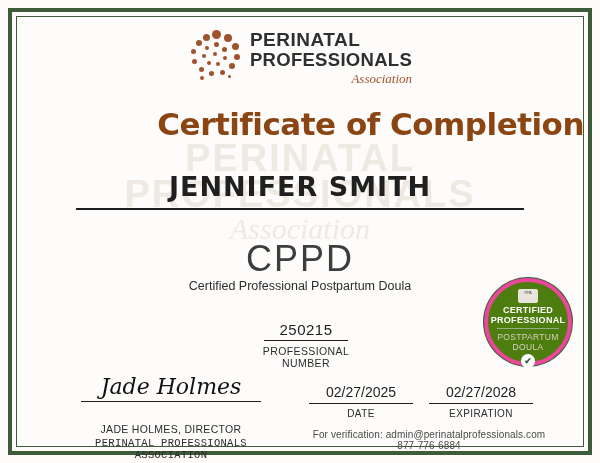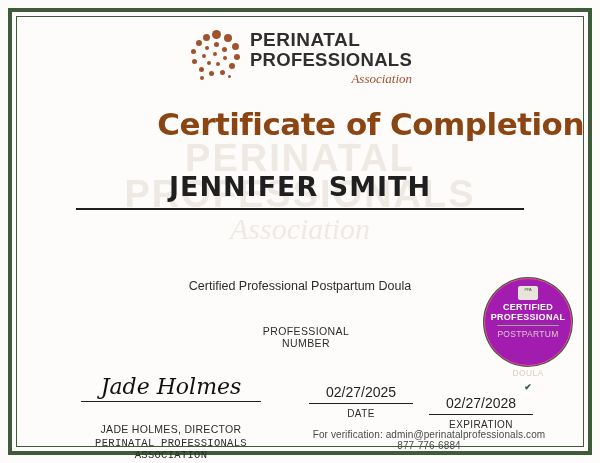--- a/index.html
+++ b/index.html
@@ -216,22 +216,22 @@
     letter-spacing: 0.4px;
   }
   
   .seal {
     position: absolute;
     right: 12px;
     top: 262px;
     width: 88px;
     height: 88px;
     border-radius: 50%;
-    background: #a21caf;
-    border: 1px solid #ec4899;
+    background: #4d7c0f;
+    border: 4px solid #ec4899;
     box-shadow: 0 0 0 1px #3e5c3a;
     color: #ffffff;
     text-align: center;
     box-sizing: border-box;
     padding-top: 7px;
   }
   .seal-top-badge {
     width: 20px;
     height: 14px;
     margin: 0 auto 2px auto;
@@ -271,21 +271,20 @@
     color: #d8cfc0;
     letter-spacing: 0.3px;
     line-height: 10px;
   }
   .seal-l4 {
     font-family: "Liberation Sans", sans-serif;
     font-size: 8.5px;
     color: #d8cfc0;
     letter-spacing: 0.3px;
     line-height: 10px;
-    margin-top: 29px;
   }
   .seal-check {
     width: 14px;
     height: 14px;
     border-radius: 50%;
     background: #ffffff;
     color: #3e5c3a;
     font-size: 9px;
     line-height: 14px;
     margin: 2px auto 0 auto;
@@ -329,21 +328,20 @@
     position: absolute;
     top: 368px;
     width: 120px;
     text-align: center;
   }
   .date-block.date {
     left: 285px;
   }
   .date-block.exp {
     left: 405px;
-    margin-top: 11px;
   }
   .date-value {
     font-family: "Liberation Sans", sans-serif;
     font-size: 14px;
     color: #1f1f1f;
     padding-bottom: 3px;
     border-bottom: 1px solid #1f1f1f;
     display: block;
     width: 104px;
     margin: 0 auto;
@@ -412,23 +410,25 @@
         <div class="logo-line1">PERINATAL</div>
         <div class="logo-line2">PROFESSIONALS</div>
         <div class="logo-line3">Association</div>
       </div>
     </div>
 
     <div class="title">Certificate of Completion</div>
 
     <div class="name">JENNIFER SMITH</div>
 
+    <div class="credential">CPPD</div>
     <div class="credential-desc">Certified Professional Postpartum Doula</div>
 
     <div class="cert-number-block">
+      <span class="cert-number-value">250215</span>
       <div class="cert-number-label1">PROFESSIONAL</div>
       <div class="cert-number-label2">NUMBER</div>
     </div>
 
     <div class="seal">
       <div class="seal-top-badge">PPA</div>
       <div class="seal-l1">CERTIFIED</div>
       <div class="seal-l2">PROFESSIONAL</div>
       <div class="seal-divider"></div>
       <div class="seal-l3">POSTPARTUM</div>

